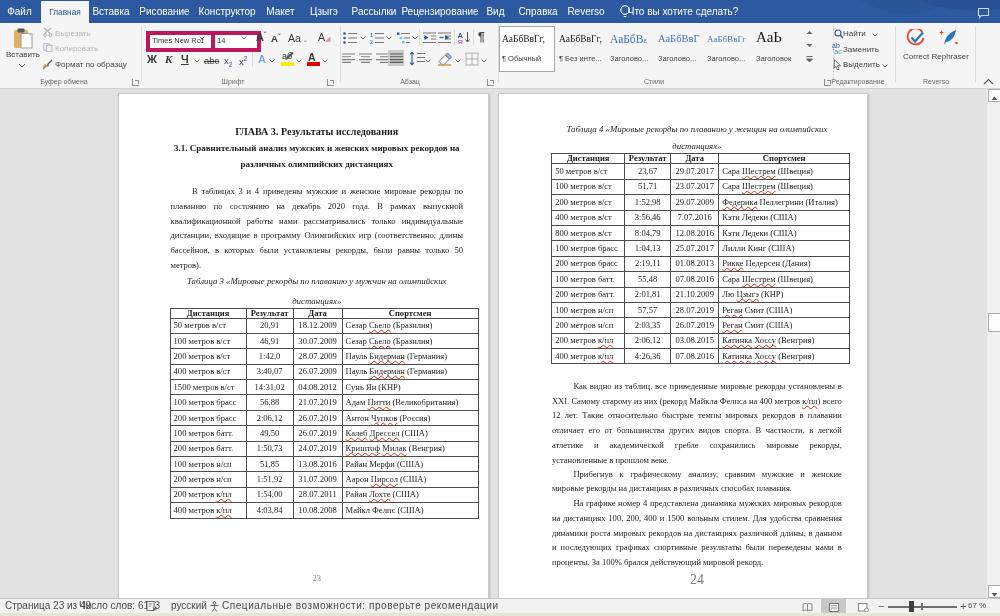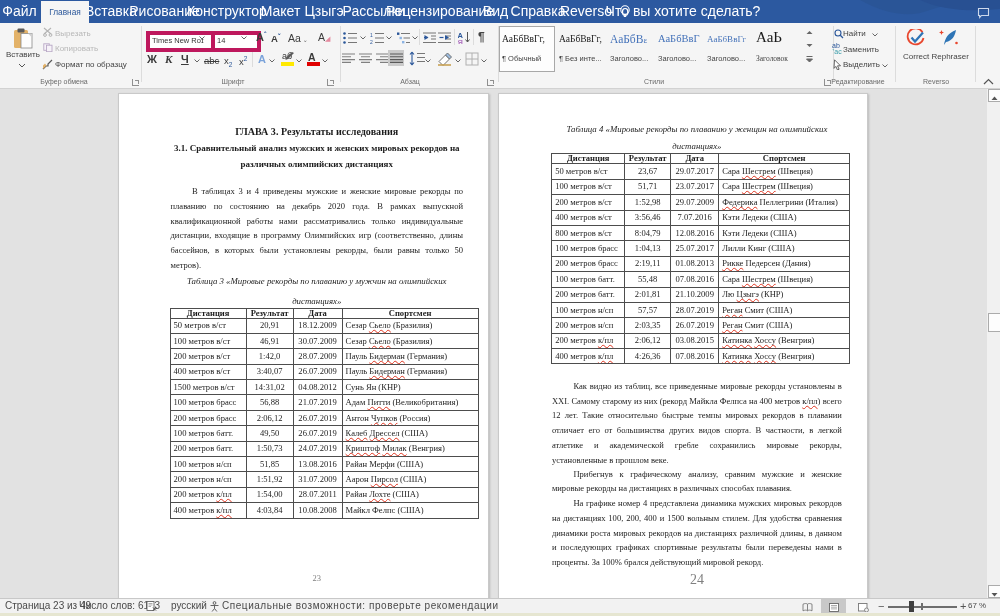--- a/index.html
+++ b/index.html
@@ -1,20 +1,20 @@
 <!DOCTYPE html>
 <html><head><meta charset="utf-8">
 <style>
   html,body{margin:0;padding:0;}
   body{width:1000px;height:616px;overflow:hidden;position:relative;
        font-family:"Liberation Sans",sans-serif;background:#e2e2e2;}
   .abs{position:absolute;}
   
   #tabbar{left:0;top:0;width:1000px;height:23px;background:#2c59a0;overflow:hidden;}
-  .tab{position:absolute;top:0;height:23px;line-height:23px;color:#fff;font-size:14px;transform:translateX(-50%);}
+  .tab{position:absolute;top:0;height:23px;line-height:23px;color:#fff;font-size:10px;transform:translateX(-50%);}
   #activetab{position:absolute;left:41px;top:1px;width:48px;height:22px;background:#f5f5f5;
              color:#2b579a;font-size:8.3px;text-align:center;line-height:22px;}
   
   #ribbon{left:0;top:23px;width:1000px;height:65px;background:#f5f5f5;
           border-bottom:1px solid #d2d2d2;overflow:hidden;}
   .rsep{position:absolute;top:3px;width:1px;height:56px;background:#dcdcdc;}
   .rlabel{position:absolute;top:53px;height:12px;font-size:7px;color:#6a6a6a;text-align:center;line-height:12px;}
   .launch{position:absolute;top:56px;width:6px;height:6px;border-left:1px solid #909090;border-bottom:1px solid #909090;}
   .launch:after{content:"";position:absolute;left:1.5px;bottom:1.5px;width:3px;height:3px;
                 border-right:1px solid #909090;border-top:1px solid #909090;}
@@ -240,21 +240,21 @@
   <span class="abs" style="left:502px;top:31px;font-size:7.5px;color:#444;">¶ Обычный</span>
   <span class="abs" style="left:559px;top:11px;font-family:'Liberation Serif';font-size:9.5px;color:#222;">АаБбВвГг,</span>
   <span class="abs" style="left:559px;top:31px;font-size:7.5px;color:#444;">¶ Без инте...</span>
   <span class="abs" style="left:610px;top:10px;font-family:Liberation Serif, serif;font-size:11.5px;color:#4472b9;">АаБбВ<span style="font-size:9px;">ɛ</span></span>
   <span class="abs" style="left:610px;top:31px;font-size:7.5px;color:#444;">Заголово...</span>
   <span class="abs" style="left:658px;top:10px;font-family:'Liberation Serif';font-size:10.5px;color:#4472b9;">АаБбВвГ</span>
   <span class="abs" style="left:658px;top:31px;font-size:7.5px;color:#444;">Заголово...</span>
   <span class="abs" style="left:707px;top:11px;font-family:'Liberation Serif';font-size:9px;color:#4472b9;">АаБбВвГ<span style="font-size:8px;">г</span></span>
   <span class="abs" style="left:707px;top:31px;font-size:7.5px;color:#444;">Заголово...</span>
   <span class="abs" style="left:756px;top:6px;font-family:'Liberation Serif';font-size:15px;color:#1a1a1a;">АаЬ</span>
-  <span class="abs" style="left:756px;top:31px;font-size:7.5px;color:#444;font-family:Liberation Serif, serif;">Заголовок</span>
+  <span class="abs" style="left:756px;top:31px;font-size:7.5px;color:#444;">Заголовок</span>
   <svg class="abs" style="left:806px;top:7px" width="7" height="5">
       <path d="M0.5 4l3-3 3 3z" fill="#666"></path>
     </svg>
   <svg class="abs" style="left:806px;top:20px" width="7" height="5">
       <path d="M0.5 1l3 3 3-3z" fill="#666"></path>
     </svg>
   <svg class="abs" style="left:806px;top:33px" width="7" height="8">
       <path d="M0.5 0.5h6M0.5 3l3 3 3-3z" stroke="#666" fill="#666"></path>
     </svg>
   <span class="rlabel" style="left:624px;width:60px;">Стили</span>

